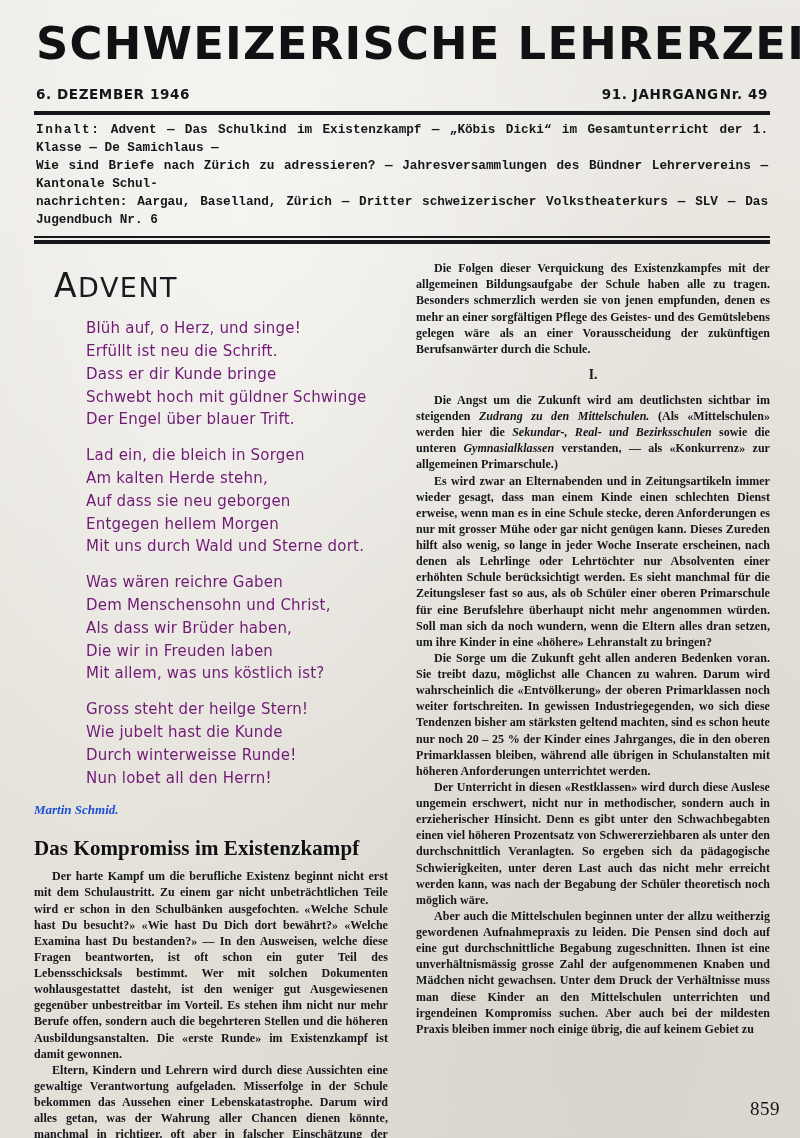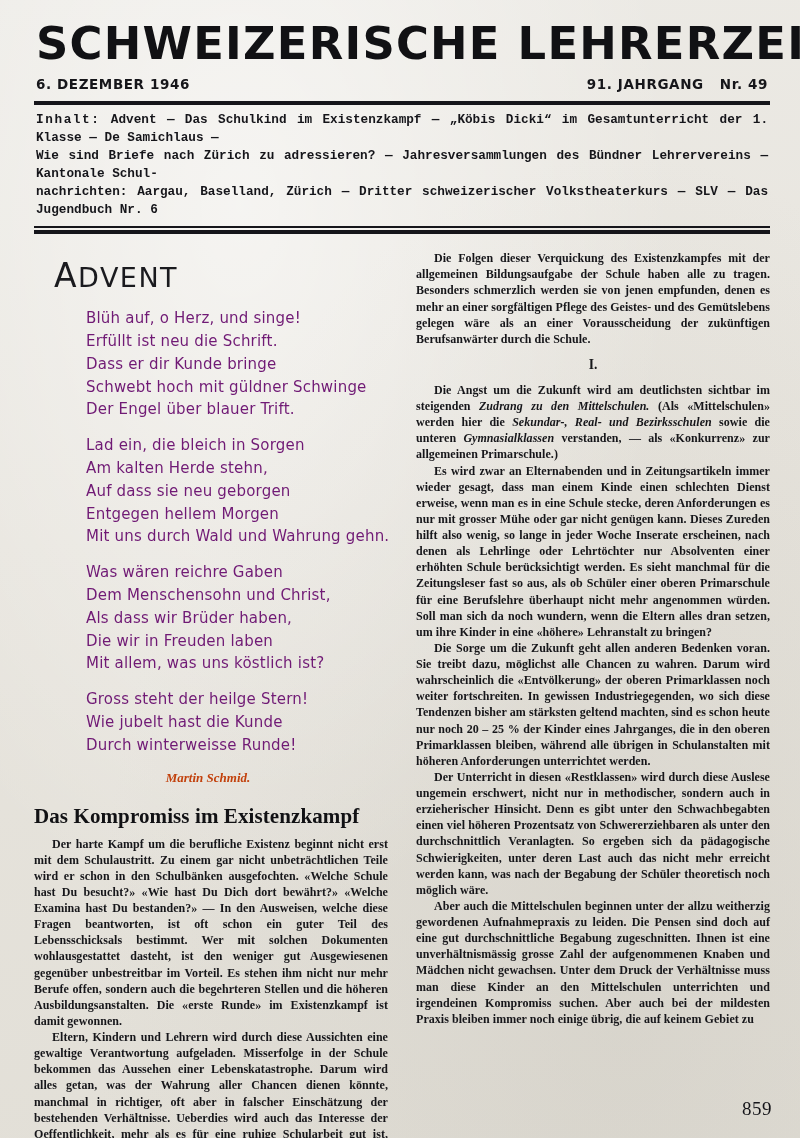--- a/index.html
+++ b/index.html
@@ -52,26 +52,26 @@
     transform-origin: left center;
   }
   .masthead-sub {
     display: flex;
     justify-content: space-between;
     align-items: baseline;
     font-family: "DejaVu Sans", sans-serif;
     font-weight: 700;
     font-size: 13.5px;
     letter-spacing: 0.6px;
-    margin: 10px 2px 0 2px;
+    margin: 20px 2px 0 2px;
     color: #16161a;
   }
   .masthead-sub .right {
     display: flex;
-    gap: 16px;
+    gap: 1px;
   }
 
   .rule-thick {
     height: 4px;
     background: #15151a;
     margin-top: 9px;
   }
   .rule-thin {
     height: 1.5px;
     background: #15151a;
@@ -140,23 +140,23 @@
     margin-bottom: 13px;
   }
   .poem .line {
     white-space: nowrap;
   }
   .poem-sign {
     font-family: "Liberation Serif", serif;
     font-style: italic;
     font-weight: 700;
     font-size: 13px;
-    text-align: center;
+    text-align: left;
     margin: 2px 6px 0 0;
-    color: #c2410c;
+    color: #1d4ed8;
   }
 
   
   .article-title {
     font-family: "Liberation Serif", serif;
     font-weight: 700;
     font-size: 21px;
     letter-spacing: 0.1px;
     margin: 18px 0 7px 0;
     color: #111114;
@@ -182,21 +182,21 @@
     font-weight: 600;
     font-size: 13.6px;
     margin: 10px 0 9px 0;
   }
   .it {
     font-style: italic;
   }
 
   .folio {
     position: absolute;
-    right: 28px;
+    right: 20px;
     bottom: 18px;
     font-family: "Liberation Serif", serif;
     font-size: 19px;
     font-weight: 500;
     color: #15151a;
     letter-spacing: 0.5px;
   }
 </style>
 </head>
 <body>
@@ -241,33 +241,34 @@
             <div class="line">Erfüllt ist neu die Schrift.</div>
             <div class="line">Dass er dir Kunde bringe</div>
             <div class="line">Schwebt hoch mit güldner Schwinge</div>
             <div class="line">Der Engel über blauer Trift.</div>
           </div>
           <div class="stanza">
             <div class="line">Lad ein, die bleich in Sorgen</div>
             <div class="line">Am kalten Herde stehn,</div>
             <div class="line">Auf dass sie neu geborgen</div>
             <div class="line">Entgegen hellem Morgen</div>
-            <div class="line">Mit uns durch Wald und Wahrung gehn.</div>
+            <div class="line">Mit uns durch Wald und Sterne dort.</div>
           </div>
           <div class="stanza">
             <div class="line">Was wären reichre Gaben</div>
             <div class="line">Dem Menschensohn und Christ,</div>
             <div class="line">Als dass wir Brüder haben,</div>
             <div class="line">Die wir in Freuden laben</div>
             <div class="line">Mit allem, was uns köstlich ist?</div>
           </div>
           <div class="stanza">
             <div class="line">Gross steht der heilge Stern!</div>
             <div class="line">Wie jubelt hast die Kunde</div>
             <div class="line">Durch winterweisse Runde!</div>
+            <div class="line">Nun lobet all den Herrn!</div>
           </div>
         </div>
 
         <div class="poem-sign">Martin Schmid.</div>
 
         <h2 class="article-title">Das Kompromiss im Existenzkampf</h2>
 
         <p class="body">Der harte Kampf um die berufliche Existenz beginnt nicht erst mit dem Schulaustritt. Zu einem gar nicht unbeträchtlichen Teile wird er schon in den Schulbänken ausgefochten. «Welche Schule hast Du besucht?» «Wie hast Du Dich dort bewährt?» «Welche Examina hast Du bestanden?» — In den Ausweisen, welche diese Fragen beantworten, ist oft schon ein guter Teil des Lebensschicksals bestimmt. Wer mit solchen Dokumenten wohlausgestattet dasteht, ist den weniger gut Ausgewiesenen gegenüber unbestreitbar im Vorteil. Es stehen ihm nicht nur mehr Berufe offen, sondern auch die begehrteren Stellen und die höheren Ausbildungsanstalten. Die «erste Runde» im Existenzkampf ist damit gewonnen.</p>
         <p class="body">Eltern, Kindern und Lehrern wird durch diese Aussichten eine gewaltige Verantwortung aufgeladen. Misserfolge in der Schule bekommen das Aussehen einer Lebenskatastrophe. Darum wird alles getan, was der Wahrung aller Chancen dienen könnte, manchmal in richtiger, oft aber in falscher Einschätzung der bestehenden Verhältnisse. Ueberdies wird auch das Interesse der Oeffentlichkeit, mehr als es für eine ruhige Schularbeit gut ist, durch den Blick auf den beruflichen Existenzkampf geleitet. In der Schulpolitik kommt daher der Gedanke an die berufliche Auslese oft stärker zum Ausdruck als die Sorge um eine allgemeine Bildung.</p>
       </div>

